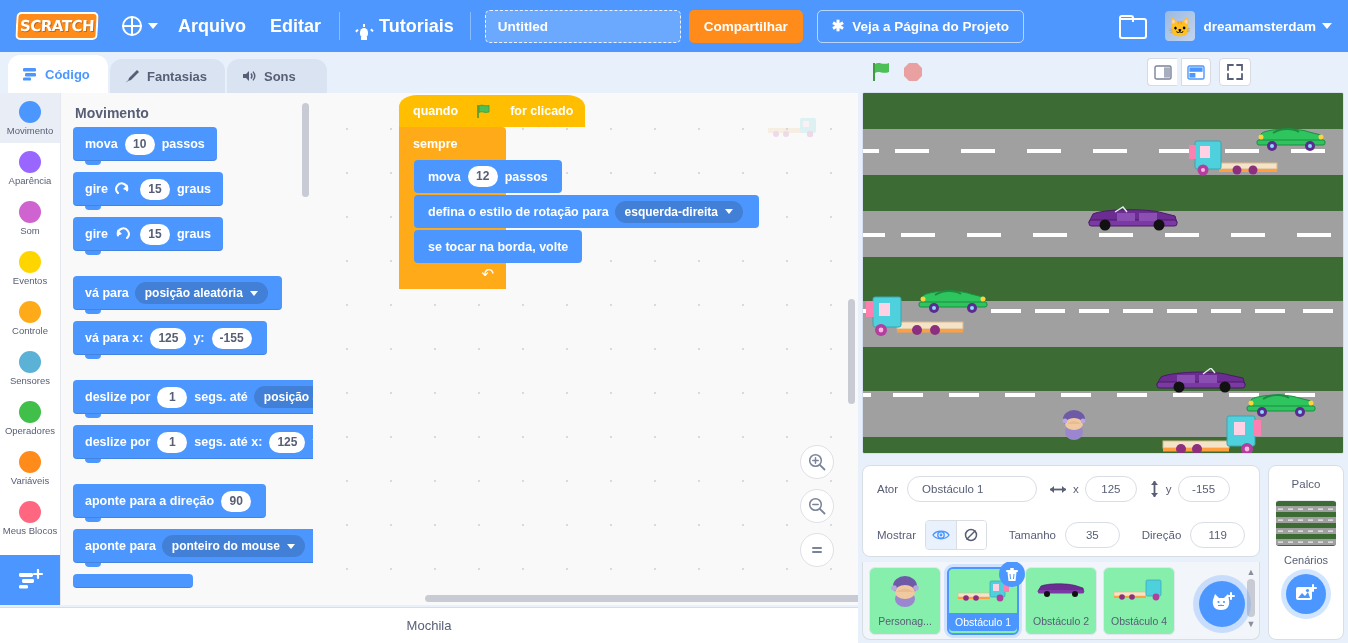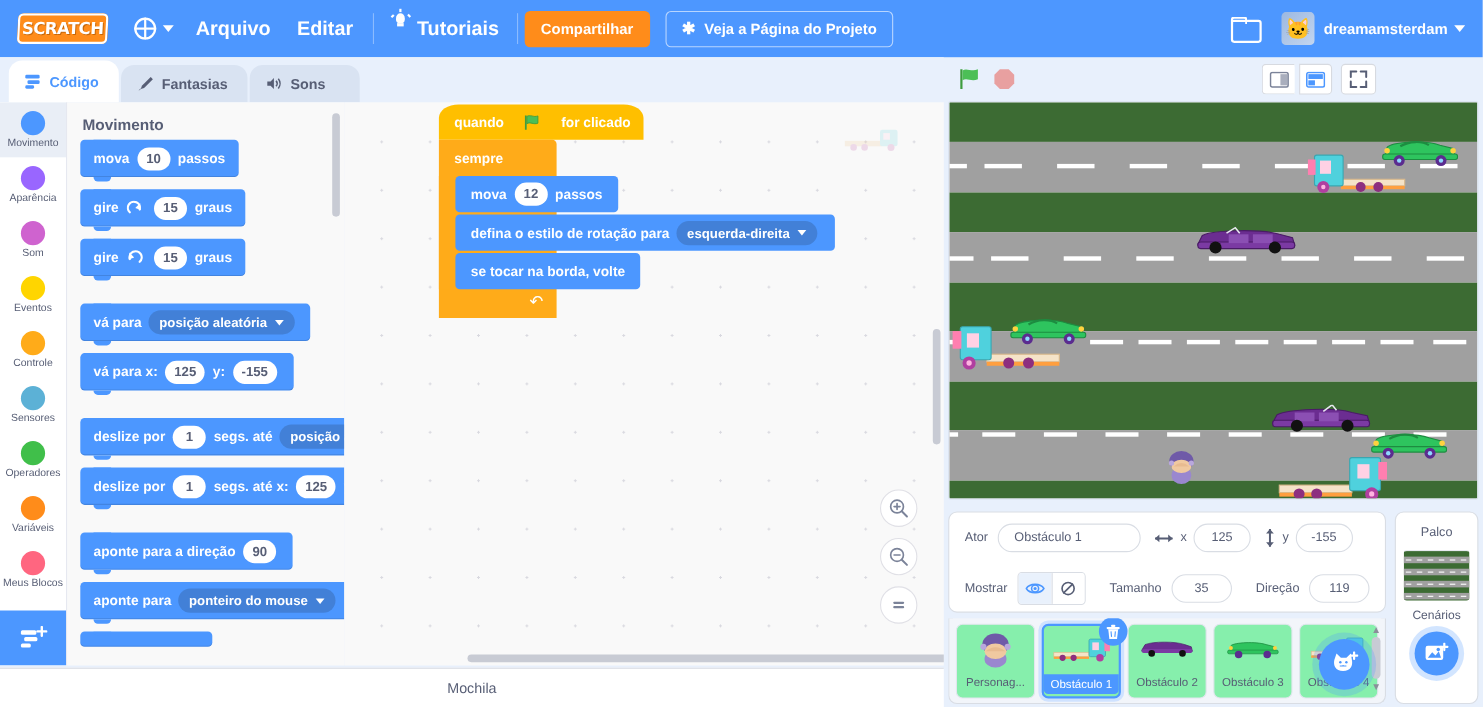--- a/index.html
+++ b/index.html
@@ -50,21 +50,21 @@
   .globe::after {
     content:""; position:absolute; left:-2px; top: 7px; width: 20px; height: 2px;
     background: #fff;
   }
   .caret {
     width: 0; height: 0; margin-left: 6px;
     border-left: 5px solid transparent; border-right: 5px solid transparent;
     border-top: 6px solid #fff;
   }
   .divider-v { width: 1px; height: 28px; background: rgba(255,255,255,.35); margin: 0 6px; }
-  .tut-wrap { display: flex; align-items: flex-start; padding: 0 10px; cursor: pointer; }
+  .tut-wrap { display: flex; align-items: flex-end; padding: 0 10px; cursor: pointer; }
   .bulb {
     width: 16px; height: 16px; margin-right: 7px; position: relative;
   }
   .bulb-core {
     position:absolute; left:4px; top:2px; width:8px; height:9px;
     border-radius: 50% 50% 40% 40%; background: #fff;
   }
   .bulb-base { position:absolute; left:5px; top:11px; width:6px; height:3px; background:#fff; }
   .bulb-ray { position:absolute; background:#fff; width:1.5px; height:3px; }
   .title-input {
@@ -391,20 +391,21 @@
     <span class="bulb">
       <span class="bulb-core"></span>
         <span class="bulb-base"></span>
       <span class="bulb-ray" style="left:0;top:3px;transform:rotate(45deg)"></span>
       <span class="bulb-ray" style="right:0;top:3px;transform:rotate(-45deg)"></span>
       <span class="bulb-ray" style="left:7px;top:-2px;"></span>
     </span>
     <span class="menu-item" style="padding:0">Tutoriais</span>
   </div>
   <div class="divider-v"></div>
+  <div class="title-input" placeholder="Untitled">Untitled</div>
   <div class="share-btn">Compartilhar</div>
   <div class="project-page-btn">
     <span class="pp-icon">✱</span>
     <span>Veja a Página do Projeto</span>
   </div>
   <div class="spacer"></div>
   <div class="folder-icon"></div>
   <div class="user-wrap">
     <span class="avatar">
         <span class="avatar-cat">🐱</span>
@@ -956,33 +957,20 @@
   <div class="sp-card">
     <span class="sp-thumb">
       <svg width="48" height="16" viewBox="0 0 48 16">
         <path d="M1 9 L4 4 C11 1 32 1 40 4 L46 6 L47 10 L1 10 Z" fill="#6b2d91" stroke="#4a1b66" stroke-width=".6"></path>
         <rect x="1" y="8" width="46" height="3.6" rx="1.6" fill="#7b3aa3"></rect>
         <circle cx="10" cy="12" r="3" fill="#111"></circle>
           <circle cx="38" cy="12" r="3" fill="#111"></circle>
       </svg>
     </span>
     <span class="sp-card-name">Obstáculo 2</span>
-  </div>
-  <div class="sp-card">
-    <span class="sp-thumb">
-      <svg width="48" height="20" viewBox="0 0 48 20">
-        <path d="M3 13 L4 7 C7 4 27 3 36 6 L44 8 L45 13 Z" fill="#2ec45e" stroke="#1d8c40" stroke-width=".7"></path>
-        <rect x="1" y="11" width="46" height="3.4" rx="1.4" fill="#2ec45e" stroke="#1d8c40" stroke-width=".6"></rect>
-        <circle cx="11" cy="15" r="3.4" fill="#5b2c8f"></circle>
-          <circle cx="37" cy="15" r="3.4" fill="#5b2c8f"></circle>
-        <circle cx="4" cy="9" r="1.8" fill="#ffd23f"></circle>
-          <circle cx="44" cy="9" r="1.8" fill="#ffd23f"></circle>
-      </svg>
-    </span>
-    <span class="sp-card-name">Obstáculo 3</span>
   </div>
   <div class="sp-card">
     <span class="sp-thumb">
       <svg width="54" height="26" viewBox="0 0 54 26">
         <rect x="2" y="15" width="32" height="4" fill="#f5e3c8" stroke="#d9b98c" stroke-width=".6"></rect>
         <rect x="2" y="19" width="32" height="2" fill="#ff9f3f"></rect>
         <rect x="34" y="3" width="15" height="16" rx="1.5" fill="#4fd1dd" stroke="#3aa6b0" stroke-width=".7"></rect>
         <circle cx="44" cy="20" r="3.4" fill="#b03fa0"></circle>
         <circle cx="10" cy="20" r="2.8" fill="#8d2f7f"></circle>
           <circle cx="20" cy="20" r="2.8" fill="#8d2f7f"></circle>

